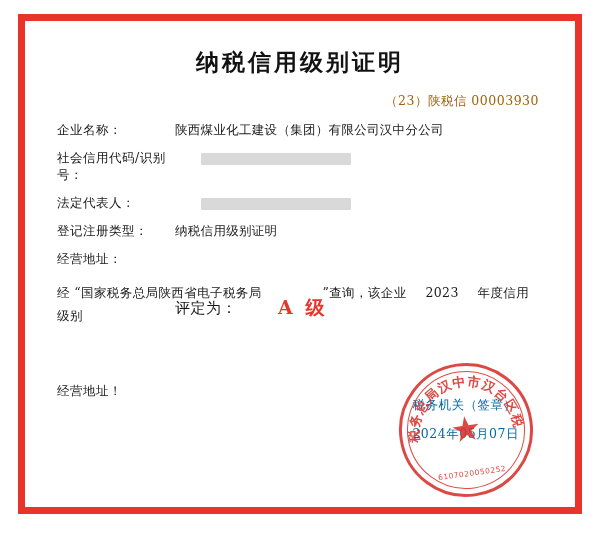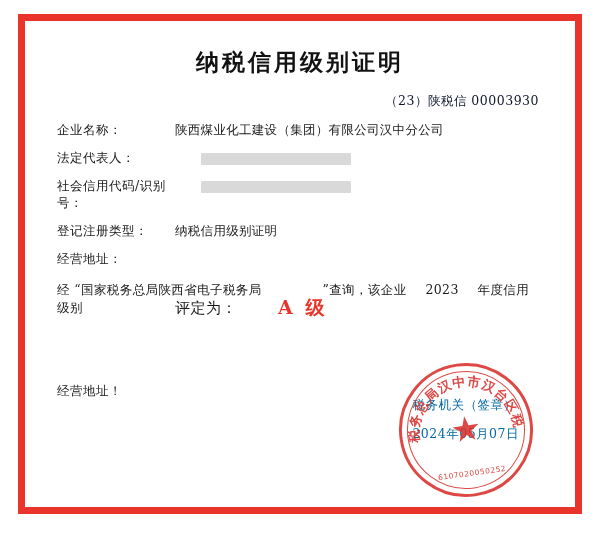--- a/index.html
+++ b/index.html
@@ -48,21 +48,21 @@
     font-weight: bold;
     letter-spacing: 3px;
     color: #121212;
   }
   .doc-number {
     position: absolute;
     top: 72px;
     right: 36px;
     font-family: "DejaVu Serif", "Liberation Serif", serif;
     font-size: 12.5px;
-    color: #0f172a;
+    color: #a16207;
     letter-spacing: 0.5px;
   }
   .fields {
     position: absolute;
     top: 100px;
     left: 32px;
     right: 36px;
   }
   .field-row {
     display: flex;
@@ -92,21 +92,21 @@
     vertical-align: middle;
     margin-left: 26px;
     border-radius: 1px;
   }
   .query-row {
     margin-top: 14px;
     font-size: 12.5px;
     font-family: "DejaVu Serif", "Liberation Serif", serif;
     color: #1a1a1a;
     letter-spacing: 0.4px;
-    line-height: 18px;
+    line-height: 23px;
   }
   .query-row .seg {
     display: inline;
   }
   .query-row .gap-sm {
     display: inline-block;
     width: 52px;
   }
   .query-row .gap-xs {
     display: inline-block;
@@ -229,28 +229,28 @@
       <div class="doc-number">（23）陕税信  00003930</div>
 
       <div class="fields">
 
         <div class="field-row">
           <div class="field-label">企业名称：</div>
           <div class="field-value">陕西煤业化工建设（集团）有限公司汉中分公司</div>
         </div>
 
         <div class="field-row">
-          <div class="field-label">法定代表人：</div>
+          <div class="field-label">社会信用代码/识别号：</div>
           <div class="field-value">
             <span class="redacted"></span>
           </div>
         </div>
 
         <div class="field-row">
-          <div class="field-label">社会信用代码/识别号：</div>
+          <div class="field-label">法定代表人：</div>
           <div class="field-value">
             <span class="redacted"></span>
           </div>
         </div>
 
         <div class="field-row">
           <div class="field-label">登记注册类型：</div>
           <div class="field-value">纳税信用级别证明</div>
         </div>
 

